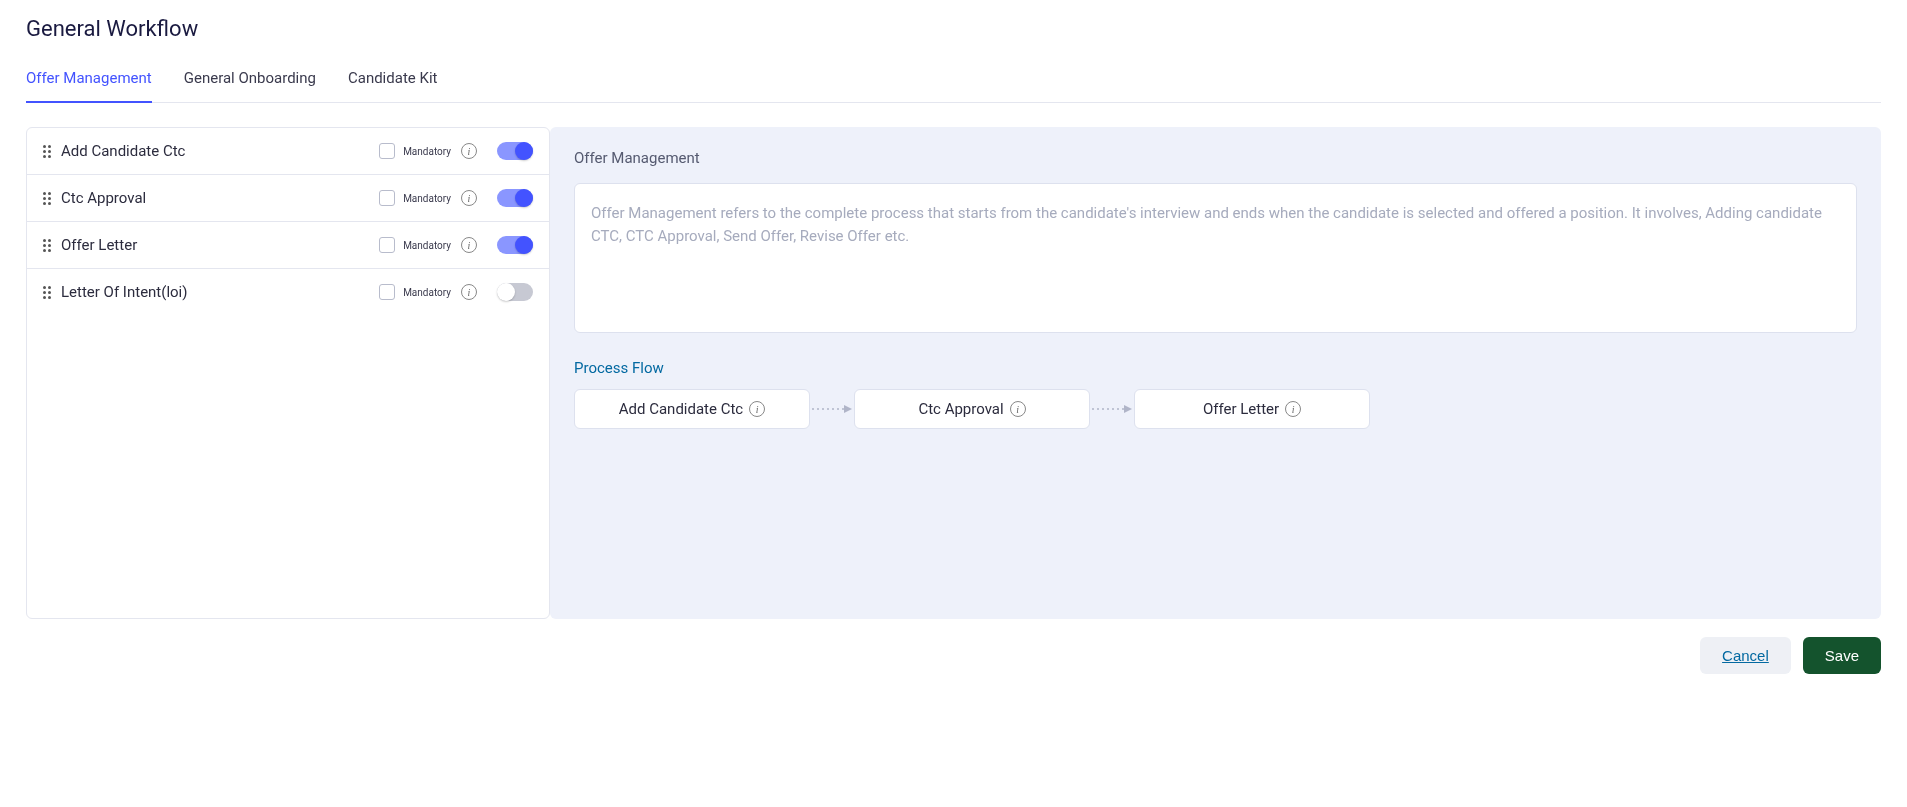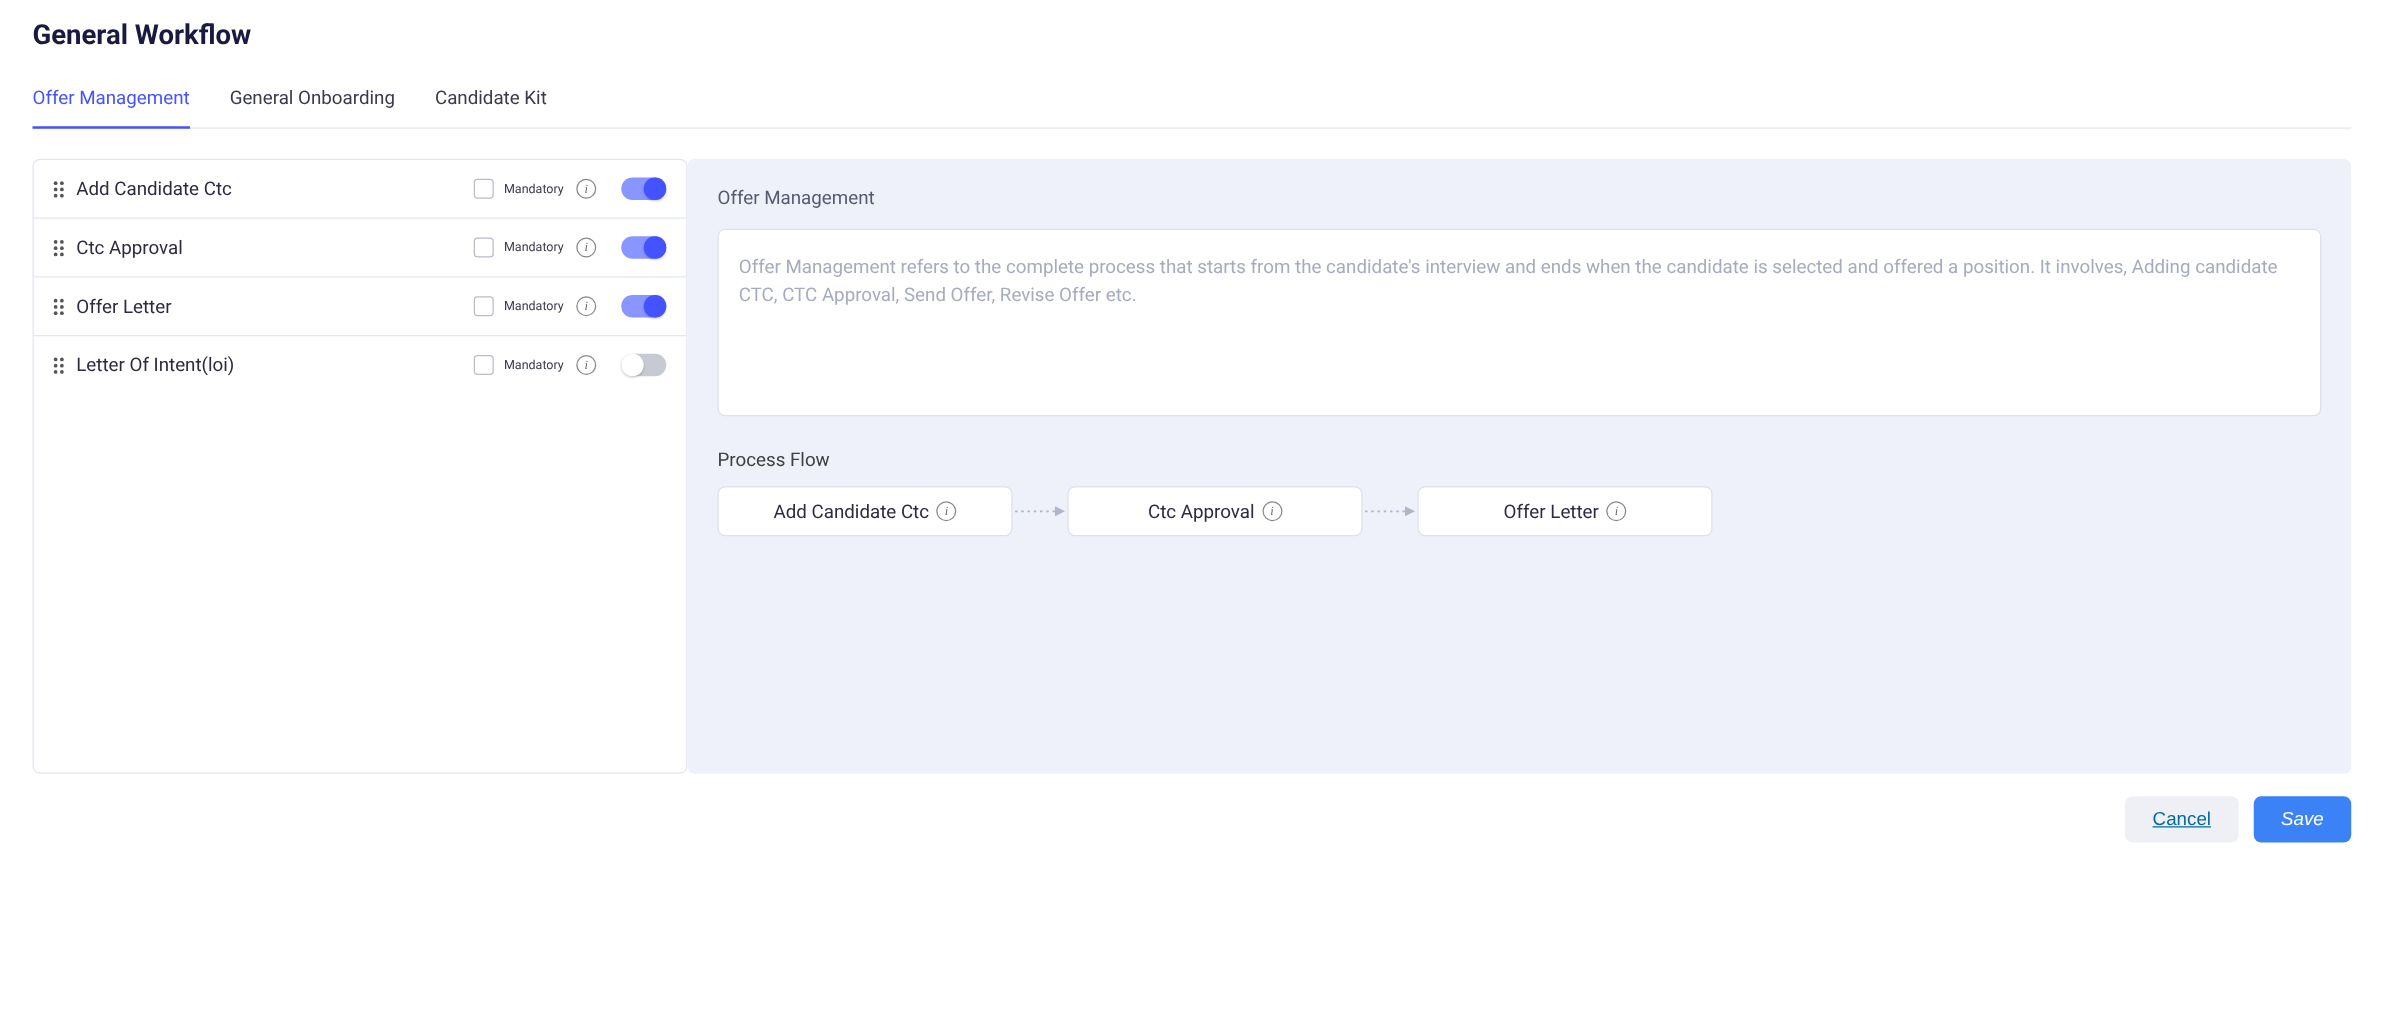--- a/index.html
+++ b/index.html
@@ -4,21 +4,21 @@
 <style>
 * { box-sizing: border-box; margin: 0; padding: 0; }
 body {
   font-family: -apple-system, BlinkMacSystemFont, "Segoe UI", Roboto, sans-serif;
   background: #fff;
   color: #1a1a2e;
   padding: 16px 26px;
 }
 .page-title {
   font-size: 22px;
-  font-weight: 700;
+  font-weight: 400;
   color: #1a1a40;
   margin-bottom: 18px;
 }
 .tabs {
   display: flex;
   gap: 32px;
   border-bottom: 1px solid #e4e6ef;
   margin-bottom: 24px;
 }
 .tab {
@@ -150,21 +150,21 @@
   min-height: 150px;
   margin-bottom: 26px;
 }
 .desc-text {
   font-size: 15px;
   color: #a6abbd;
   line-height: 1.5;
 }
 .flow-label {
   font-size: 15px;
-  color: #404040;
+  color: #0369a1;
   margin-bottom: 12px;
   margin-top: 15px;
 }
 .flow-row {
   display: flex;
   align-items: center;
   gap: 0;
 }
 .flow-box {
   background: #fff;
@@ -199,23 +199,22 @@
   font-size: 15px;
   cursor: pointer;
   border: none;
 }
 .btn-cancel {
   background: #eef0f5;
   color: #0369a1;
   text-decoration: underline;
 }
 .btn-save {
-  background: #3b82f6;
+  background: #14532d;
   color: #fff;
-  font-style: italic;
 }
 </style>
 </head>
 <body>
 
 <h1 class="page-title">General Workflow</h1>
 
 <div class="tabs">
   <div class="tab active">Offer Management</div>
   <div class="tab">General Onboarding</div>

